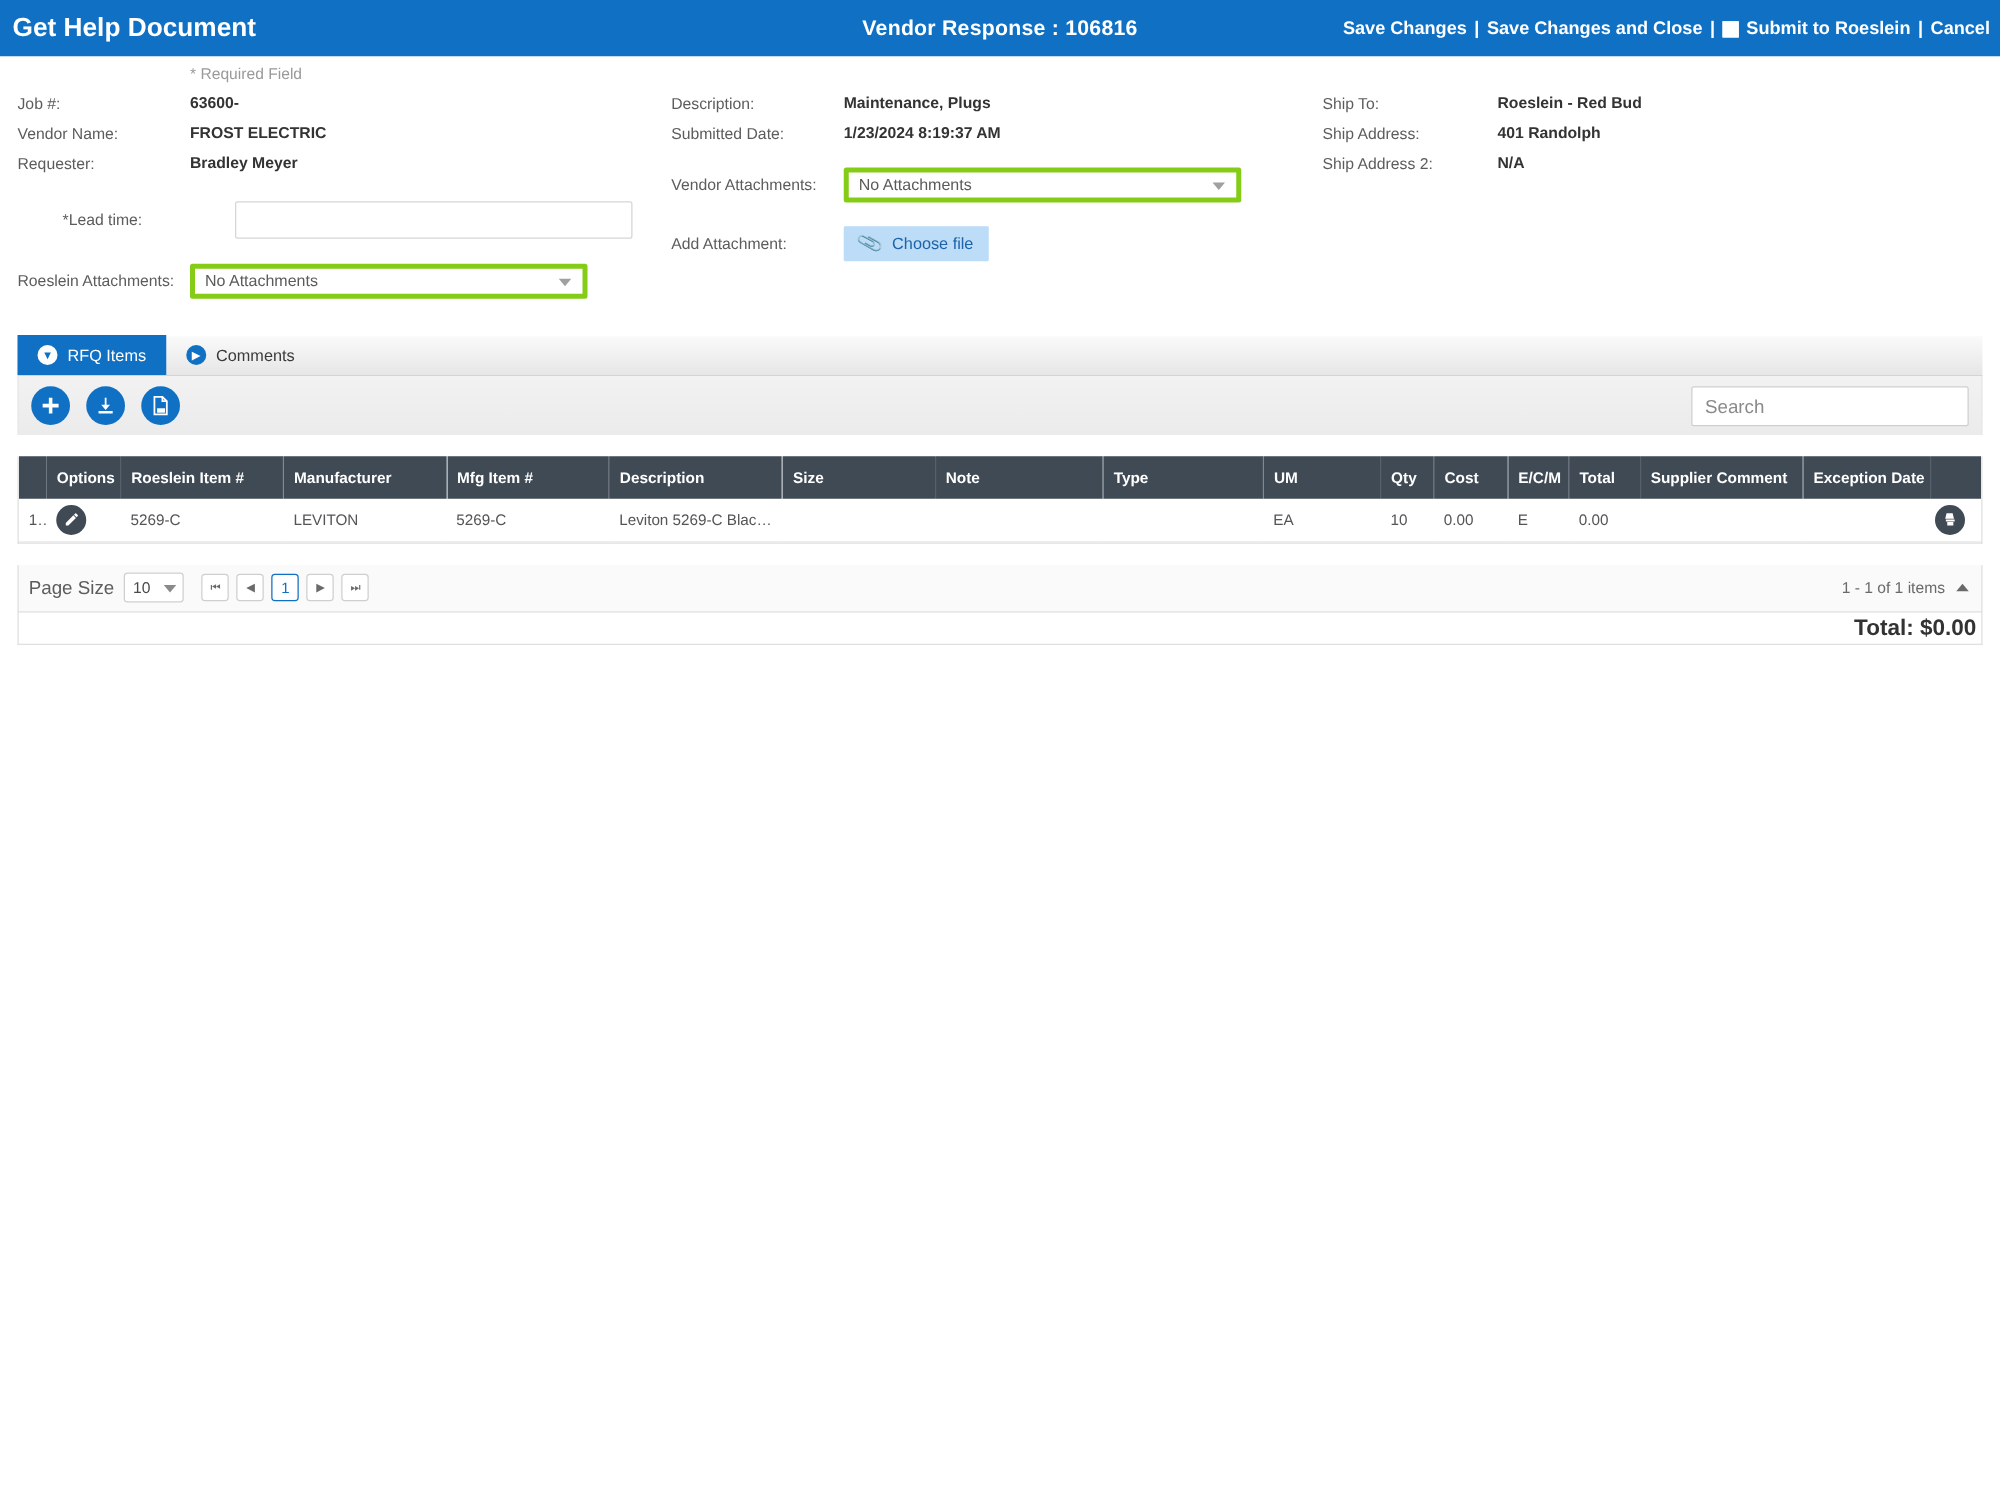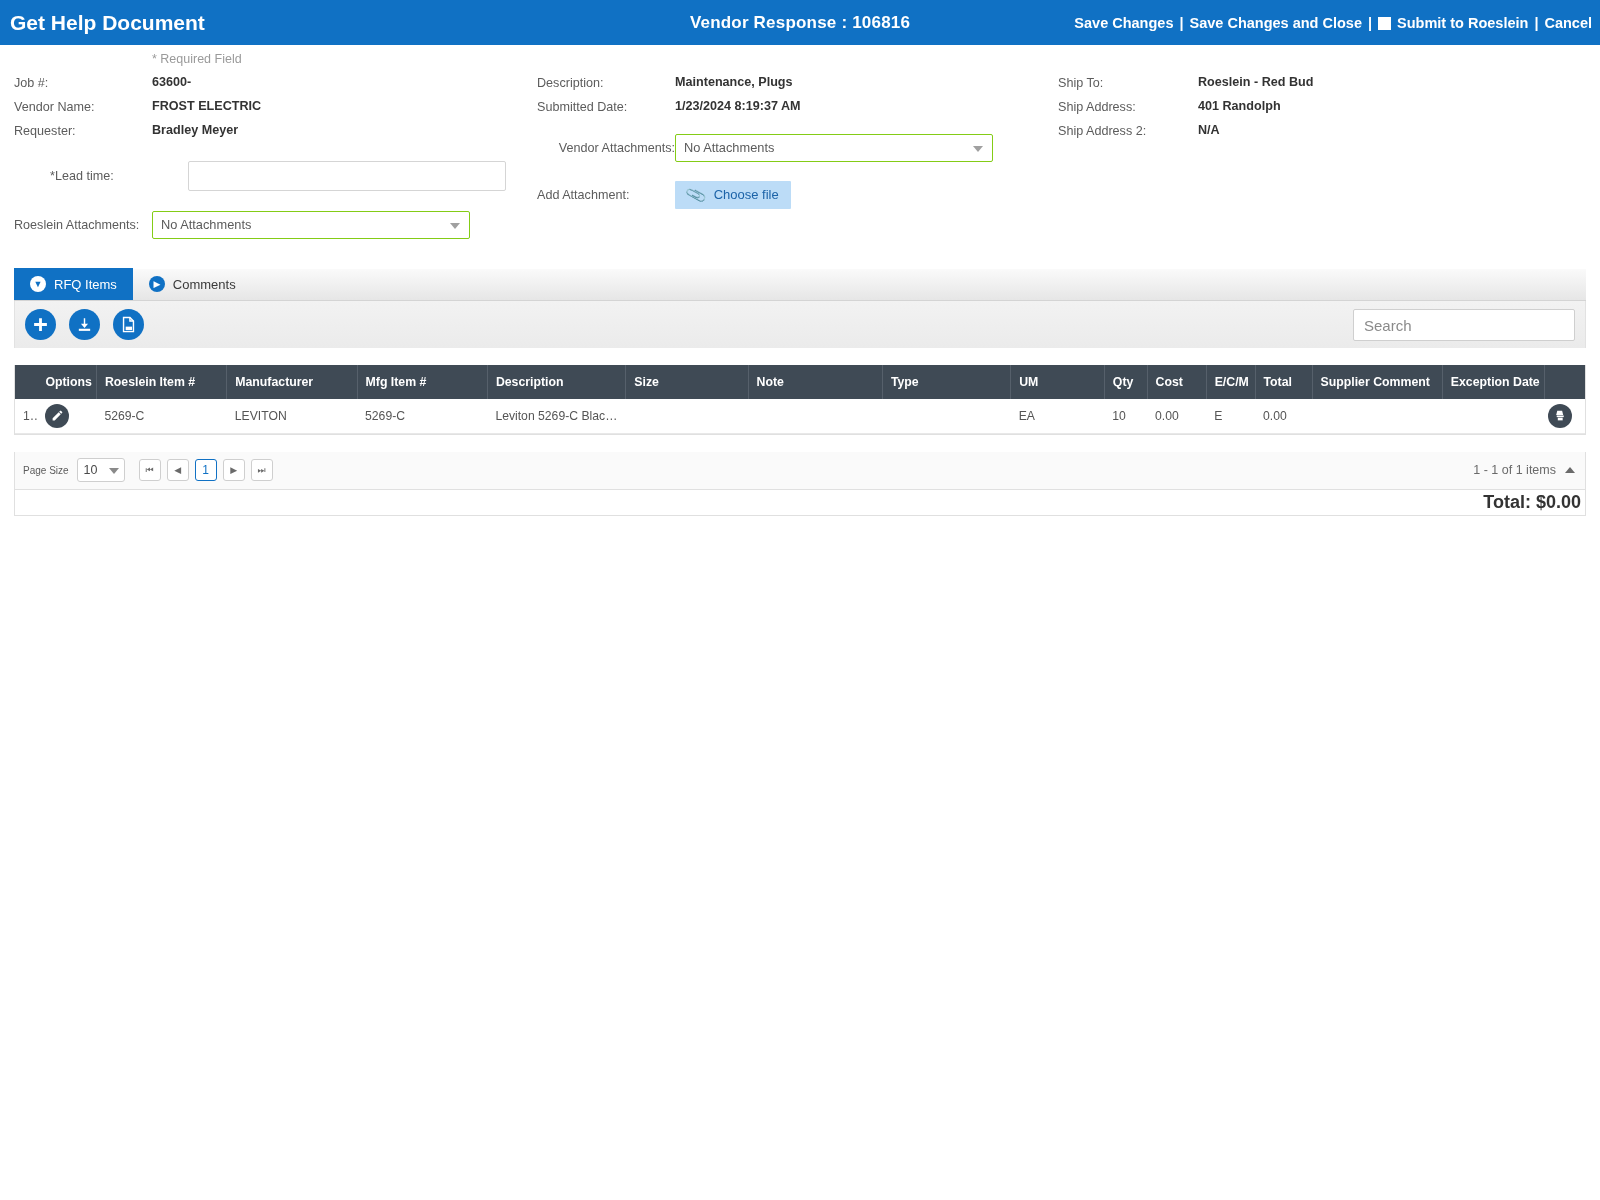--- a/index.html
+++ b/index.html
@@ -103,21 +103,21 @@
     border-radius: 2px;
     font-size: 13px;
     padding: 0 8px;
     color: #333;
     font-family: "Liberation Sans", sans-serif;
   }
 
   .select-box {
     position: relative;
     width: 318px; height: 28px;
-    border: 1px solid #84cc16;
+    border: 4px solid #84cc16;
     background: #fff;
     border-radius: 2px;
     display: flex;
     align-items: center;
     padding: 0 8px;
     font-size: 12.8px;
     color: #5b5b5b;
     cursor: pointer;
   }
   .select-box.wide { width: 318px; }
@@ -248,21 +248,21 @@
     margin: 0 14px;
     height: 38px;
     border: 1px solid #e0e0e0;
     border-top: none;
     background: #fafafa;
     display: flex;
     align-items: center;
     padding: 0 8px;
     position: relative;
   }
-  .pager-label { font-size: 10px; color: #5c5c5c; margin-right: 8px; }
+  .pager-label { font-size: 15px; color: #5c5c5c; margin-right: 8px; }
   .pagesize {
     width: 48px; height: 24px;
     border: 1px solid #cfcfcf; background:#fff; border-radius: 3px;
     font-size: 12.5px; color: #4a4a4a;
     display: flex; align-items: center; padding: 0 6px;
     position: relative; cursor: pointer; margin-right: 14px;
   }
   .pagesize .caret-down { border-top-color:#8a8a8a; right: 5px; }
   .pg-btn {
     width: 22px; height: 22px;
@@ -348,21 +348,21 @@
 
   <div class="col col-b">
     <div class="frow">
       <div class="flabel">Description:</div>
       <div class="fvalue">Maintenance, Plugs</div>
     </div>
     <div class="frow">
       <div class="flabel">Submitted Date:</div>
       <div class="fvalue">1/23/2024 8:19:37 AM</div>
     </div>
-    <div class="frow tall" style="margin-top:4px;text-align:right;">
+    <div class="frow tall" style="margin-top:4px;">
       <div class="flabel">Vendor Attachments:</div>
       <div class="select-box wide">
         <span>No Attachments</span>
         <span class="caret-down"></span>
       </div>
     </div>
     <div class="frow tall" style="margin-top:6px;">
       <div class="flabel">Add Attachment:</div>
       <div class="choose-file">
         <span class="clip-icon">📎</span>

